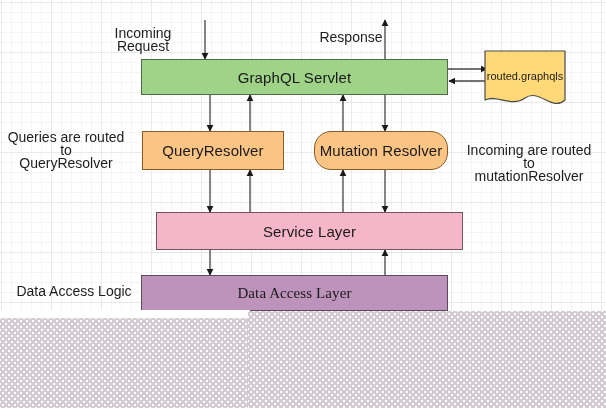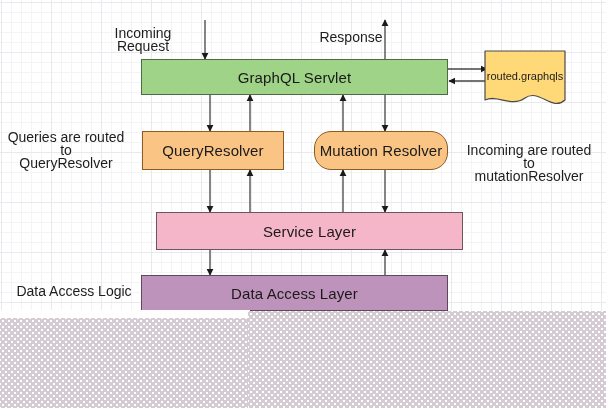--- a/index.html
+++ b/index.html
@@ -152,21 +152,21 @@
   </div>
 
   <div class="node resolver" style="left:314px; top:131px; width:134px; height:39px;border-radius:17px;">
     <span>Mutation Resolver</span>
   </div>
 
   <div class="node service" style="left:127px; top:212px; width:307px; height:38px;margin-left:29px;">
     <span>Service Layer</span>
   </div>
 
-  <div class="node dataaccess" style="left:141px; top:275px; width:307px; height:36px;">
+  <div class="node dataaccess" style="left:141px; top:275px; width:307px; height:36px;font-family:Liberation Serif, serif;">
     <span>Data Access Layer</span>
   </div>
 
   <div class="label" style="left:88px; top:27px; width:110px;">Incoming Request</div>
 
   <div class="label" style="left:310px; top:31px; width:82px;">Response</div>
 
   <div class="label" style="left:4px; top:131px; width:124px;">Queries are routed to
 QueryResolver</div>
 

